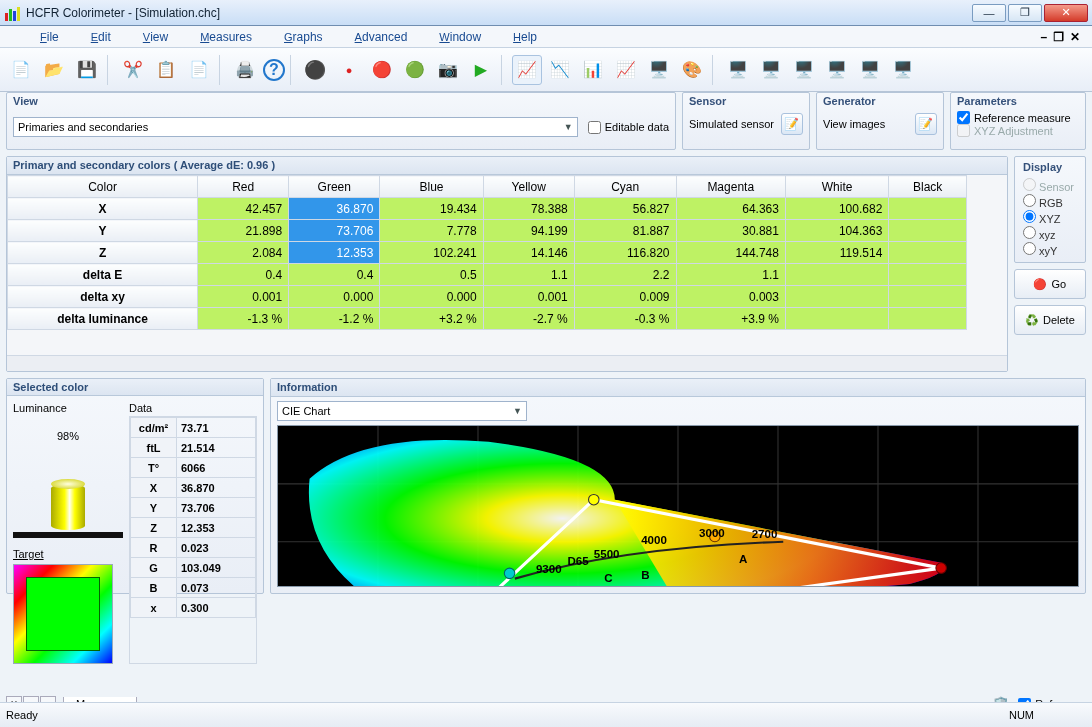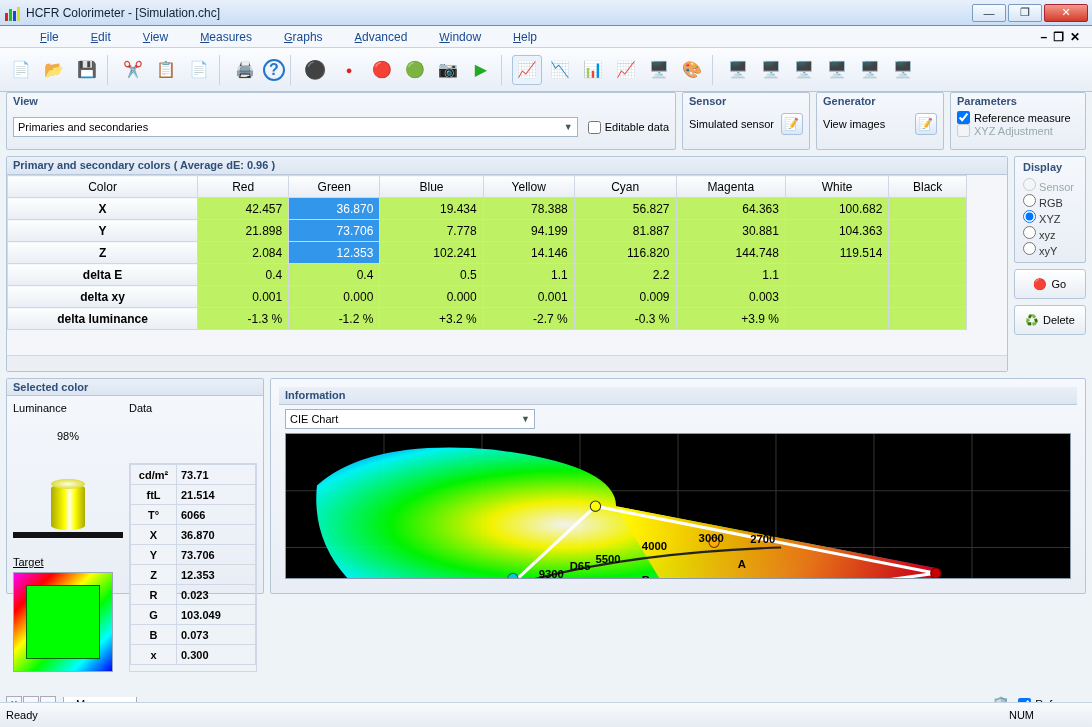--- a/index.html
+++ b/index.html
@@ -55,31 +55,31 @@
 .row3{margin-top:6px;display:flex;gap:6px;height:216px;}
 .sel-panel{width:258px;padding:0;display:flex;flex-direction:column;}
 .sel-body{flex:1;display:flex;padding:6px;gap:6px;}
 .lum-col{width:110px;display:flex;flex-direction:column;}
 .lum-label{font-size:11px;margin-bottom:6px;}
 .lum-box{flex:0 0 110px;display:flex;align-items:flex-end;justify-content:center;position:relative;}
 .cyl{width:34px;height:46px;background:linear-gradient(90deg,#aa0 0%,#ff0 40%,#ffe 55%,#ff0 70%,#aa0 100%);border-radius:50%/10%;position:relative;}
 .cyl:before{content:"";position:absolute;top:-5px;left:0;right:0;height:10px;border-radius:50%;background:radial-gradient(#ffd,#cc0);}
 .base{height:6px;background:#111;width:100%;margin-top:2px;}
 .pct{position:absolute;top:10px;font-size:11px;}
-.target-label{margin-top:18px;font-size:11px;text-decoration:underline;}
+.target-label{margin-top:10px;font-size:11px;text-decoration:underline;}
 .target-box{margin-top:4px;width:100px;height:100px;border:1px solid #9ab;background:linear-gradient(135deg,#f0f,#f00,#ff0,#0f0,#0ff,#00f);position:relative;}
 .target-box .inner{position:absolute;inset:12px;background:#0f0;border:1px solid #060;}
-.data-col{flex:1;display:flex;flex-direction:column;gap:47px;}
+.data-col{flex:1;display:flex;flex-direction:column;}
 .data-col .dtitle{font-size:11px;margin-bottom:2px;}
 .mini-table{flex:1;overflow:auto;border:1px solid #cfd8e4;}
 .mini-table table{width:100%;border-collapse:collapse;}
 .mini-table th,.mini-table td{border:1px solid #cfd8e4;padding:2px 4px;font-size:11px;height:20px;}
 .mini-table td:first-child{background:#f0f3f8;text-align:center;font-weight:bold;width:46px;}
 .mini-table td:last-child{font-weight:bold;}
-.info-panel{flex:1;padding:8px;display:flex;flex-direction:column;}
+.info-panel{flex:1;padding:0;display:flex;flex-direction:column;}
 .info-controls{padding:4px 6px;display:flex;}
 .cie-wrap{flex:1;margin:0 6px 6px;background:#000;border:1px solid #8899aa;position:relative;overflow:hidden;}
 .cie-svg{position:absolute;inset:0;}
 .tabbar{position:absolute;left:6px;right:6px;bottom:14px;height:18px;display:flex;align-items:center;background:#eef3f8;}
 .tabctrl{width:16px;height:16px;border:1px solid #aab;background:#f6f8fb;display:flex;align-items:center;justify-content:center;font-size:9px;margin-right:1px;}
 .tab{margin-left:6px;padding:1px 12px;background:#fff;border:1px solid #aab;border-top:none;border-radius:0 0 4px 4px;}
 .tab-spacer{flex:1;border-top:1px solid #aab;height:1px;margin-top:0;margin-right:2px;}
 .tab-icon{font-size:14px;margin:0 8px;}
 .statusbar{position:absolute;left:0;right:0;bottom:0;height:18px;background:linear-gradient(#f8fafd,#e6ecf4);border-top:1px solid #c6d3e2;display:flex;align-items:center;padding:12px 6px;}
 .status-cell{border-left:1px solid #c6d3e2;padding:0 12px;height:100%;display:flex;align-items:center;}

